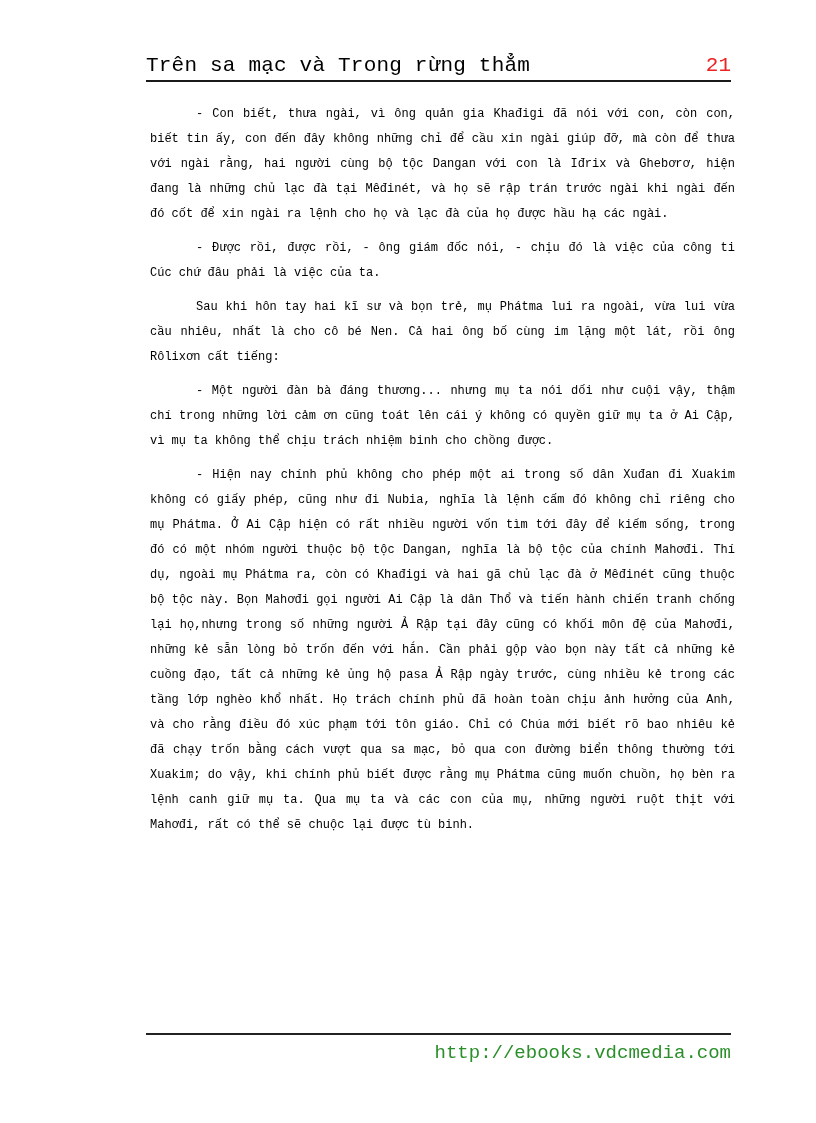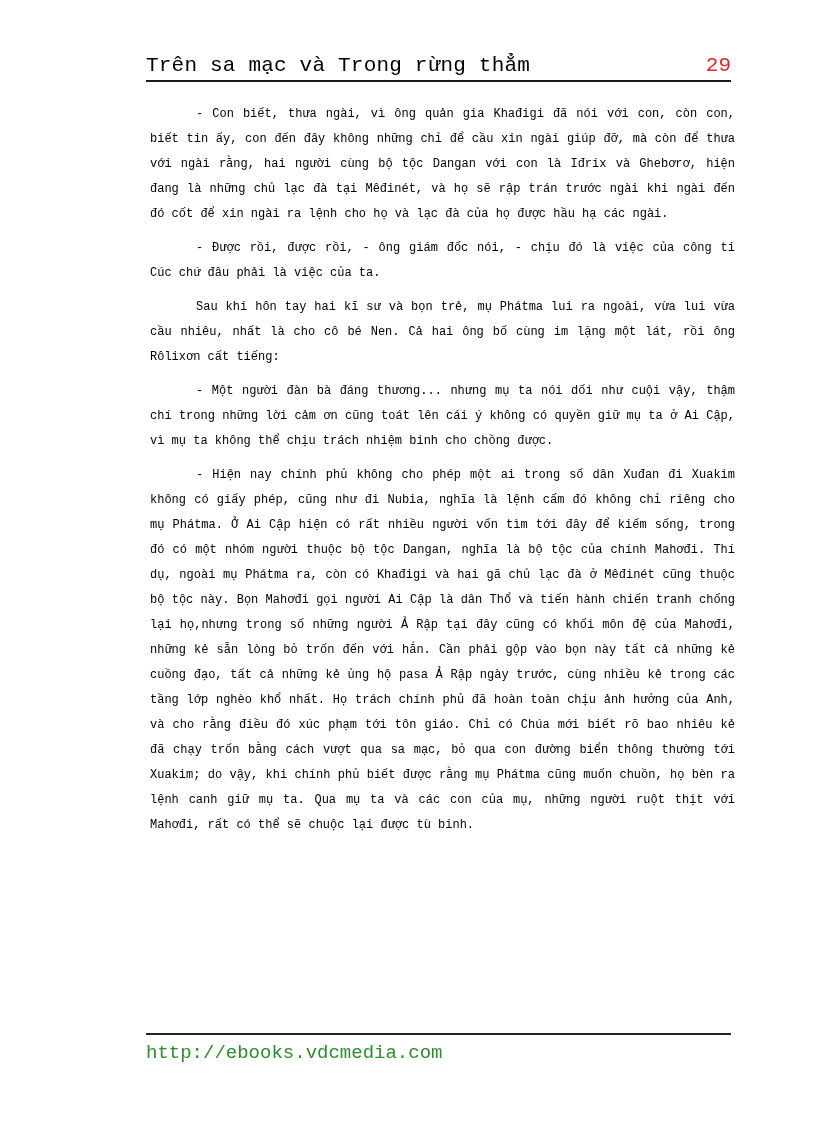--- a/index.html
+++ b/index.html
@@ -50,35 +50,36 @@
     text-indent: 46px;
   }
   .footer {
     position: absolute;
     left: 118px;
     top: 1033px;
     width: 585px;
     border-top: 2px solid #222222;
     padding-top: 7px;
     font-size: 19px;
+    text-align: right;
   }
   .footer a {
     color: #2a8f2a;
     text-decoration: none;
     cursor: pointer;
   }
 </style>
 </head>
 <body>
 
 <div class="page">
 
   <div class="header">
     <span class="title">Trên sa mạc và Trong rừng thẳm</span>
-    <span class="page-number">29</span>
+    <span class="page-number">21</span>
   </div>
 
   <div class="content">
     <p>- Con biết, thưa ngài, vì ông quản gia Khađigi đã nói với con, còn con, biết tin ấy, con đến đây không những chỉ để cầu xin ngài giúp đỡ, mà còn để thưa với ngài rằng, hai người cùng bộ tộc Dangan với con là Iđrix và Ghebơrơ, hiện đang là những chủ lạc đà tại Mêđinét, và họ sẽ rập trán trước ngài khi ngài đến đó cốt để xin ngài ra lệnh cho họ và lạc đà của họ được hầu hạ các ngài.</p>
     <p>- Được rồi, được rồi, - ông giám đốc nói, - chịu đó là việc của công ti Cúc chứ đâu phải là việc của ta.</p>
     <p>Sau khi hôn tay hai kĩ sư và bọn trẻ, mụ Phátma lui ra ngoài, vừa lui vừa cầu nhiêu, nhất là cho cô bé Nen. Cả hai ông bố cùng im lặng một lát, rồi ông Rôlixơn cất tiếng:</p>
     <p>- Một người đàn bà đáng thương... nhưng mụ ta nói dối như cuội vậy, thậm chí trong những lời cảm ơn cũng toát lên cái ý không có quyền giữ mụ ta ở Ai Cập, vì mụ ta không thể chịu trách nhiệm binh cho chồng được.</p>
     <p>- Hiện nay chính phủ không cho phép một ai trong số dân Xuđan đi Xuakim không có giấy phép, cũng như đi Nubia, nghĩa là lệnh cấm đó không chỉ riêng cho mụ Phátma. Ở Ai Cập hiện có rất nhiều người vốn tìm tới đây để kiếm sống, trong đó có một nhóm người thuộc bộ tộc Dangan, nghĩa là bộ tộc của chính Mahơđi. Thí dụ, ngoài mụ Phátma ra, còn có Khađigi và hai gã chủ lạc đà ở Mêđinét cũng thuộc bộ tộc này. Bọn Mahơđi gọi người Ai Cập là dân Thổ và tiến hành chiến tranh chống lại họ,nhưng trong số những người Ả Rập tại đây cũng có khối môn đệ của Mahơđi, những kẻ sẵn lòng bỏ trốn đến với hắn. Cần phải gộp vào bọn này tất cả những kẻ cuồng đạo, tất cả những kẻ ủng hộ pasa Ả Rập ngày trước, cùng nhiều kẻ trong các tầng lớp nghèo khổ nhất. Họ trách chính phủ đã hoàn toàn chịu ảnh hưởng của Anh, và cho rằng điều đó xúc phạm tới tôn giáo. Chỉ có Chúa mới biết rõ bao nhiêu kẻ đã chạy trốn bằng cách vượt qua sa mạc, bỏ qua con đường biển thông thường tới Xuakim; do vậy, khi chính phủ biết được rằng mụ Phátma cũng muốn chuồn, họ bèn ra lệnh canh giữ mụ ta. Qua mụ ta và các con của mụ, những người ruột thịt với Mahơđi, rất có thể sẽ chuộc lại được tù binh.</p>
   </div>
 

